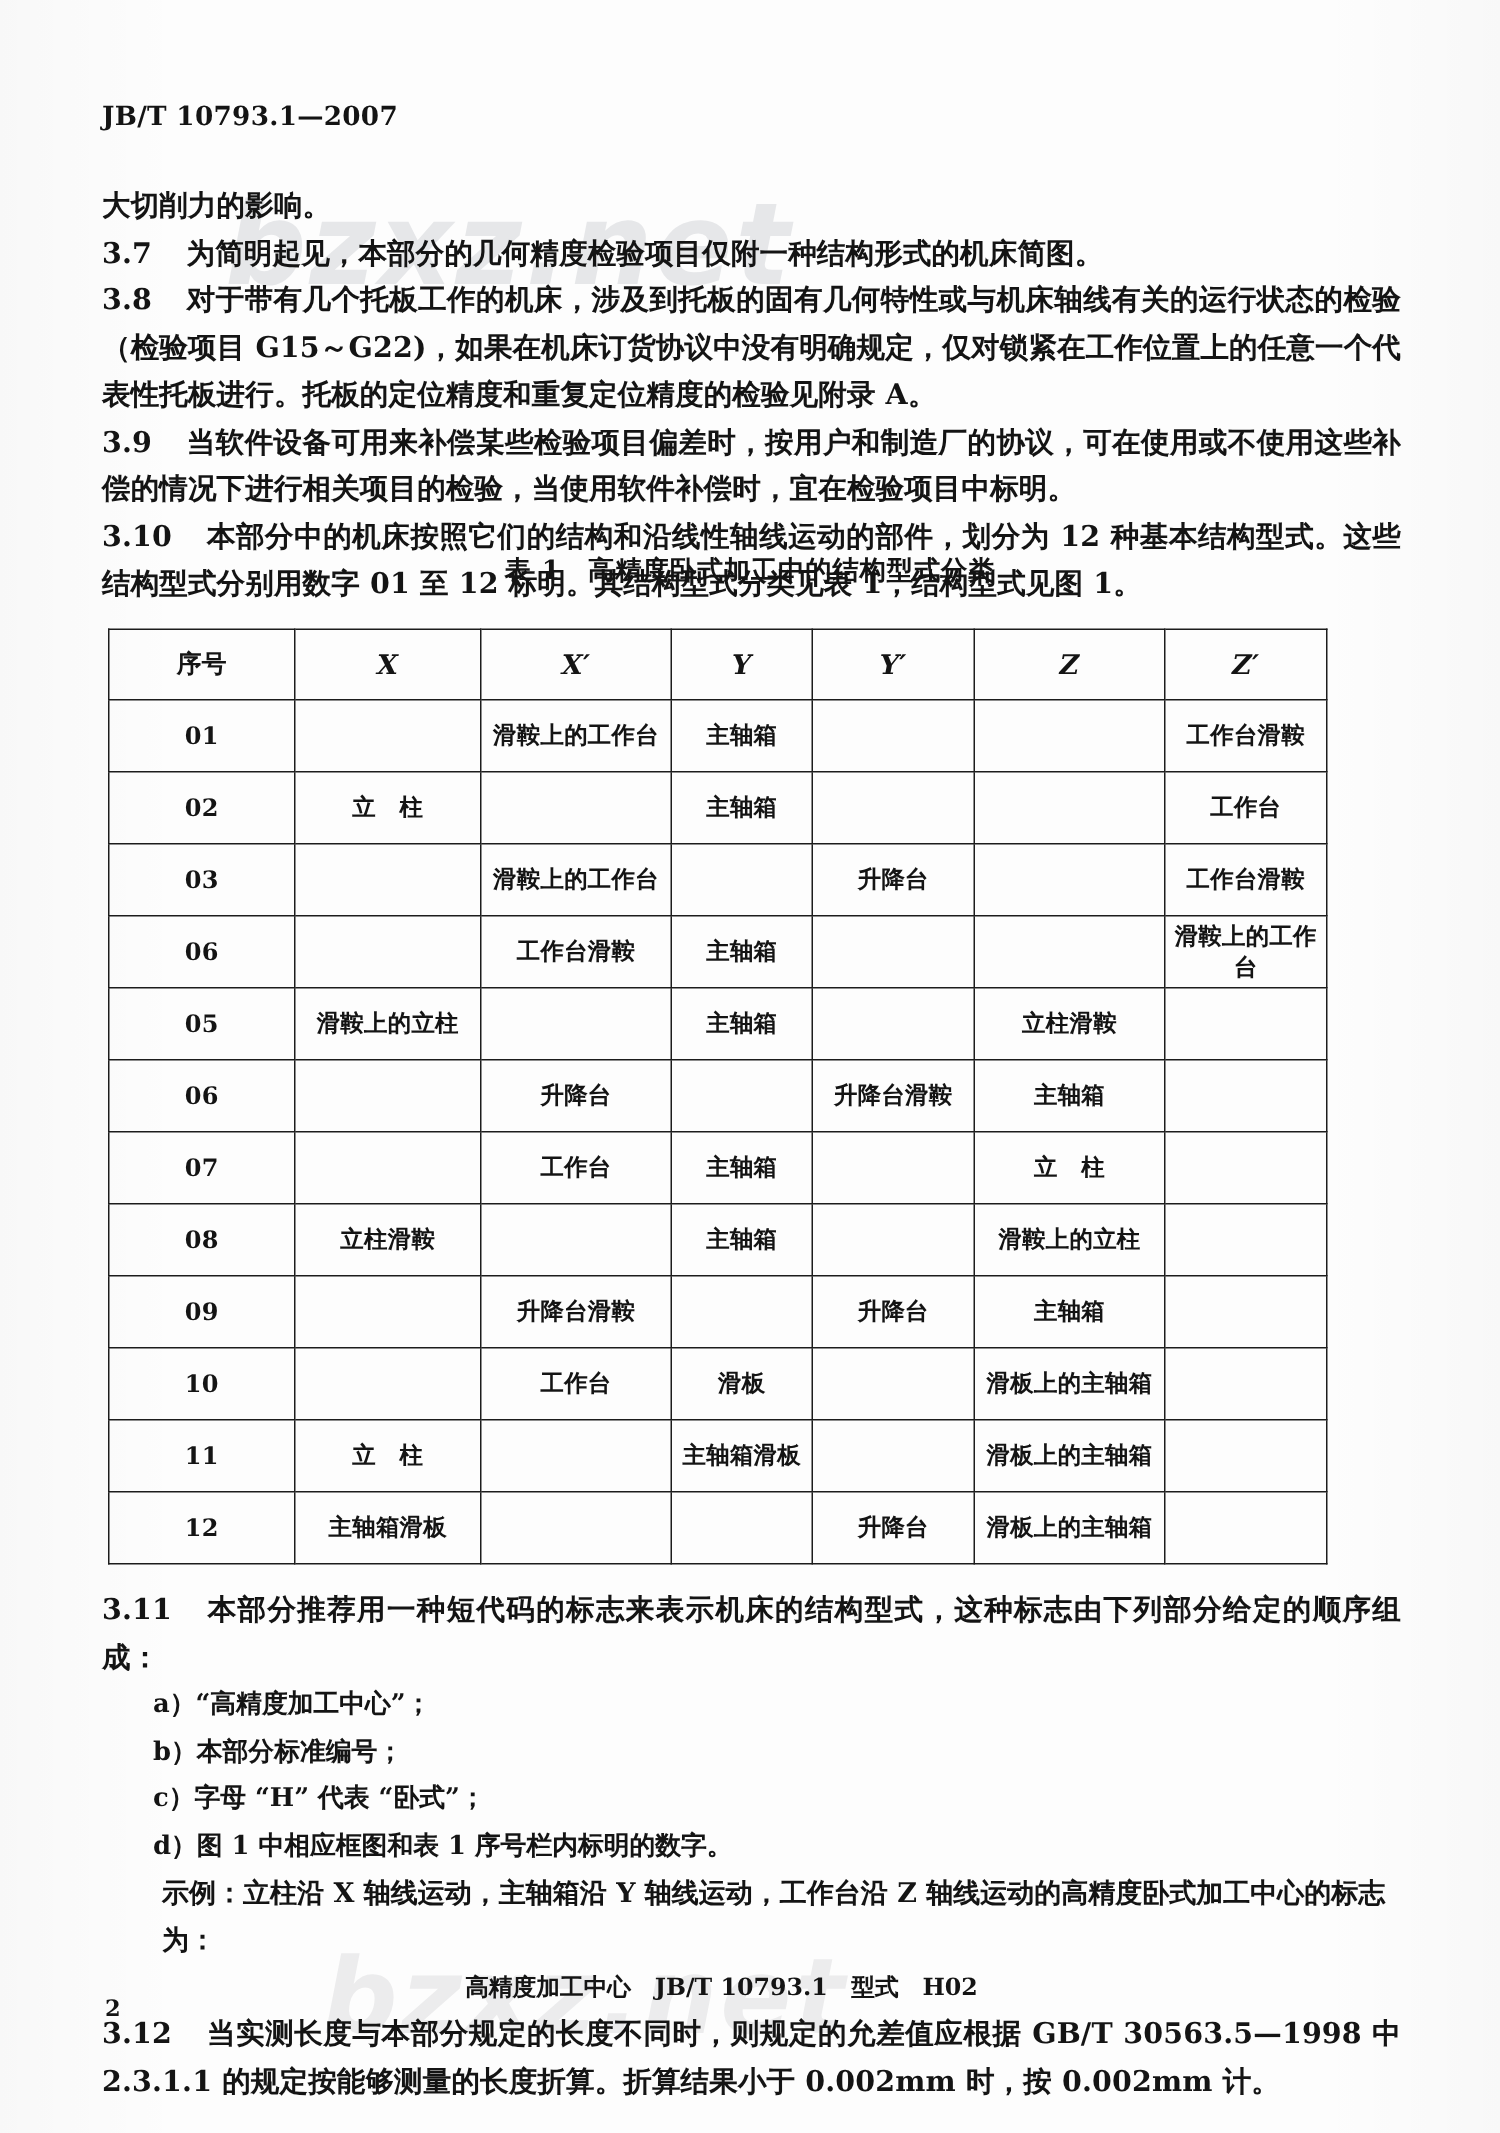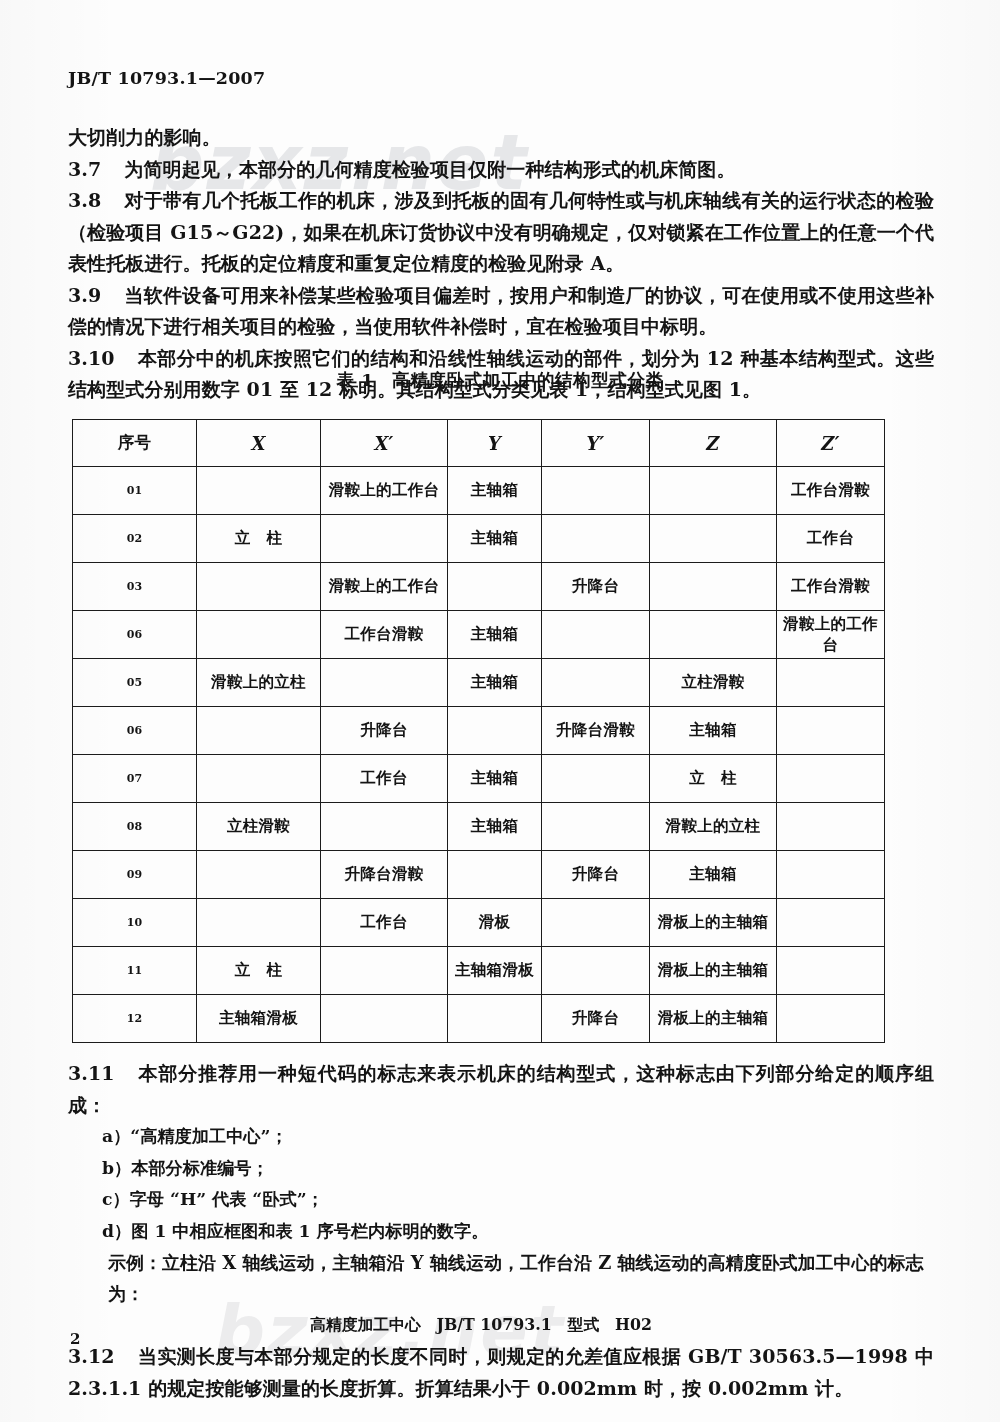--- a/index.html
+++ b/index.html
@@ -119,21 +119,21 @@
   }
   table.struct thead th.axis {
     font-style: italic;
     font-family: "DejaVu Serif", "Liberation Serif", serif;
     font-weight: bold;
     font-size: 18px;
   }
   table.struct tbody td.seq {
     font-family: "DejaVu Serif", "Liberation Serif", serif;
     font-weight: 600;
-    font-size: 11px;
+    font-size: 16px;
   }
   .c0 { width: 124px; }
   .c1 { width: 124px; }
   .c2 { width: 127px; }
   .c3 { width: 94px; }
   .c4 { width: 108px; }
   .c5 { width: 127px; }
   .c6 { width: 108px; }
   
   .post-block {

